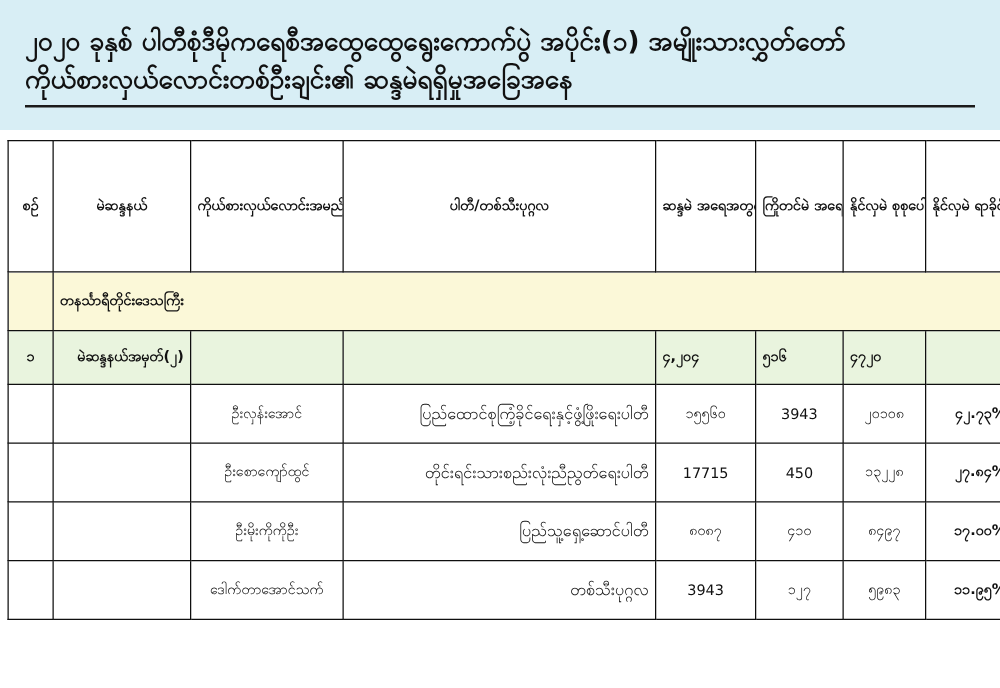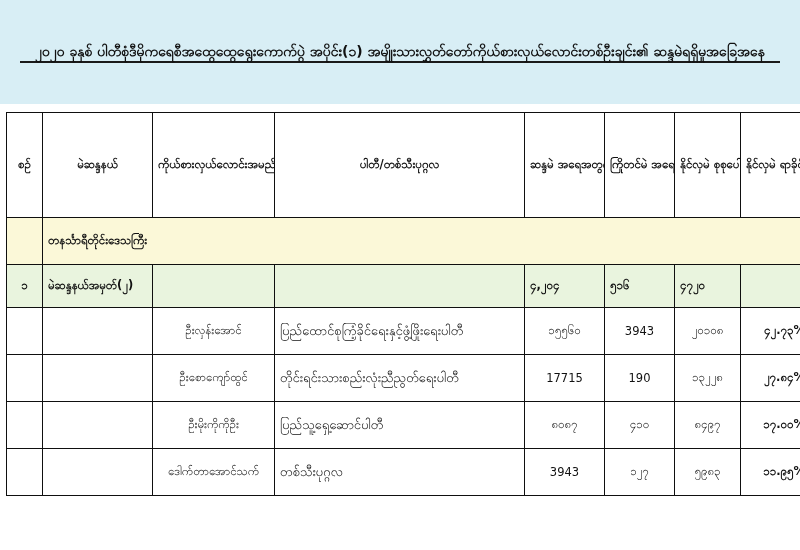--- a/index.html
+++ b/index.html
@@ -26,24 +26,24 @@
     width: 800px;
     height: 104px;
     background: #d8eef5;
     box-sizing: border-box;
     display: flex;
     align-items: center;
     justify-content: center;
   }
   .title-inner {
     width: 760px;
-    text-align: center;
+    text-align: left;
     border-bottom: 2px solid #1a1a1a;
-    padding-bottom: 0;
-    font-size: 14px;
+    padding-bottom: 6px;
+    font-size: 21px;
     line-height: 1.45;
     color: #111111;
     font-weight: 600;
   }
   .table-wrap {
     position: absolute;
     left: 6px;
     top: 112px;
     width: 788px;
   }
@@ -86,21 +86,21 @@
     padding-left: 8px;
   }
   .sub-row td {
     background: #e9f4de;
     height: 34px;
     font-weight: 600;
   }
   .sub-row .num { text-align: left; }
   .data-row td { height: 38px; }
   .c-center { text-align: center; }
-  .c-left { text-align: left; }
+  .c-left { text-align: right; }
   .bold { font-weight: 700; }
   .pct { font-weight: 700; text-align: right; padding-right: 8px; }
   .thin-text { font-size: 13px; }
 </style>
 </head>
 <body>
 
 <div class="page">
 
   <div class="title-banner">
@@ -158,21 +158,21 @@
           <td class="c-center">၂၀၁၀၈</td>
           <td class="pct">၄၂.၇၃%</td>
         </tr>
 
         <tr class="data-row">
           <td class="c-center"></td>
           <td class="c-left"></td>
           <td class="c-center">ဦးစောကျော်ထွင်</td>
           <td class="c-left thin-text">တိုင်းရင်းသားစည်းလုံးညီညွတ်ရေးပါတီ</td>
           <td class="c-center">17715</td>
-          <td class="c-center">190</td>
+          <td class="c-center">450</td>
           <td class="c-center">၁၃၂၂၈</td>
           <td class="pct">၂၇.၈၄%</td>
         </tr>
 
         <tr class="data-row">
           <td class="c-center"></td>
           <td class="c-left"></td>
           <td class="c-center">ဦးမိုးကိုကိုဦး</td>
           <td class="c-left thin-text">ပြည်သူ့ရှေ့ဆောင်ပါတီ</td>
           <td class="c-center">၈၀၈၇</td>

